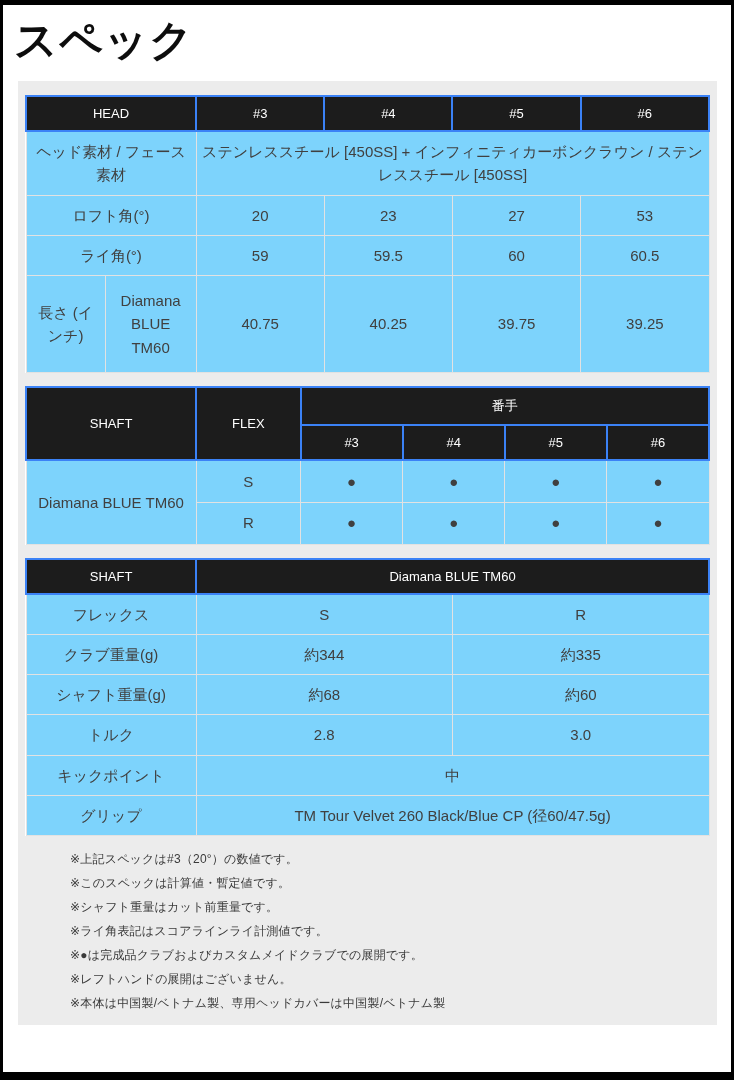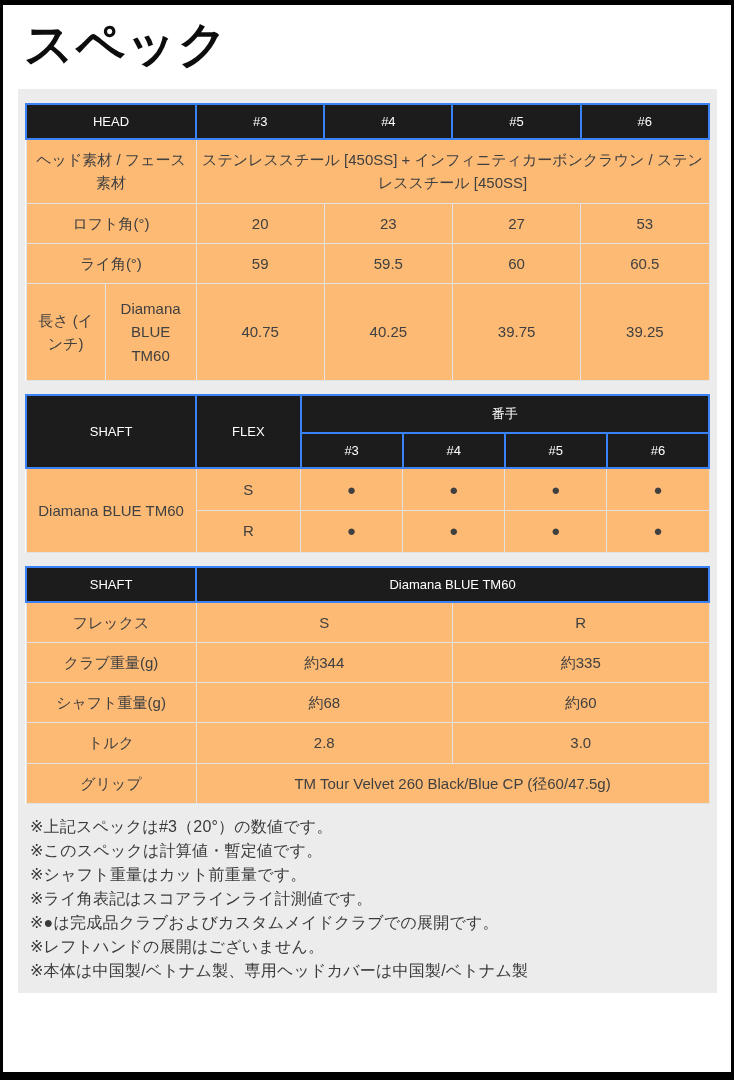--- a/index.html
+++ b/index.html
@@ -8,54 +8,54 @@
     width: 734px; height: 1080px;
     font-family: "Liberation Sans", "DejaVu Sans", sans-serif;
   }
   .frame {
     width: 734px; height: 1080px;
     border: 3px solid var(--frame, #000);
     border-top-width: 5px; border-bottom-width: 8px;
     background: #fff; overflow: hidden;
   }
   h1.page-title {
-    font-size: 49px; font-weight: 800; color: #0d0d0d;
-    margin: 7px 0 0 21px; letter-spacing: 1px;
+    font-size: 43px; font-weight: 800; color: #0d0d0d;
+    margin: 7px 0 0 11px; letter-spacing: 1px;
   }
   .panel {
     margin: 11px 14px 0 15px;
     background: var(--panel_bg, #ececec);
     padding: 14px 7px 8px 7px;
   }
   table.spec {
     width: 100%; border-collapse: collapse; table-layout: fixed;
     background: #fff; margin-bottom: 13px;
   }
   table.spec th {
     background: var(--table_header_bg, #1c1c1c);
     color: var(--table_header_text, #fff);
     font-weight: 400; font-size: 13px; text-align: center;
     border: 2px solid #3b82f6; padding: 9px 4px;
   }
   table.spec td {
-    background: #fdba74; color: var(--body_text, #404040);
+    background: #7dd3fc; color: var(--body_text, #404040);
     font-size: 15px; text-align: center; vertical-align: middle;
     border: 1px solid #e2e2e2; padding: 8px 5px; line-height: 1.55;
     overflow-wrap: break-word;
   }
   .t1 .r-material td { height: 64px; }
   .t1 .r-num td { height: 36px; }
   .t1 .r-length td { height: 97px; }
   .t2 .r-body td { height: 42px; }
   .t3 td { height: 40px; }
   td.dot { font-size: 13px; color: #111; }
   .footnotes { margin-top: 9px; padding-left: 5px; }
   .fn {
-    font-size: 16px; color: #3a3a3a;
-    line-height: 20px; margin-bottom: 4px; letter-spacing: .2px;
+    font-size: 12px; color: #3a3a3a;
+    line-height: 20px; margin-bottom: 4px; letter-spacing: .2px; margin-left: 40px;
   }
   
   .c-la { width: 11.6%; } .c-lb { width: 13.3%; } .c-v { width: 18.775%; }
   .c-shaft { width: 24.9%; } .c-flex { width: 15.3%; } .c-n { width: 14.95%; }
   .c-l { width: 24.9%; } .c-h { width: 37.55%; }
 </style>
 </head>
 <body>
 
 <div class="frame">
@@ -174,20 +174,24 @@
         <td>シャフト重量(g)</td>
         <td>約68</td>
         <td>約60</td>
       </tr>
       <tr>
         <td>トルク</td>
         <td>2.8</td>
         <td>3.0</td>
       </tr>
       <tr>
+        <td>キックポイント</td>
+        <td colspan="2">中</td>
+      </tr>
+      <tr>
         <td>グリップ</td>
         <td colspan="2">TM Tour Velvet 260 Black/Blue CP (径60/47.5g)</td>
       </tr>
     </tbody>
       </table>
 
     <div class="footnotes">
       <div class="fn">※上記スペックは#3（20°）の数値です。</div>
       <div class="fn">※このスペックは計算値・暫定値です。</div>
       <div class="fn">※シャフト重量はカット前重量です。</div>

